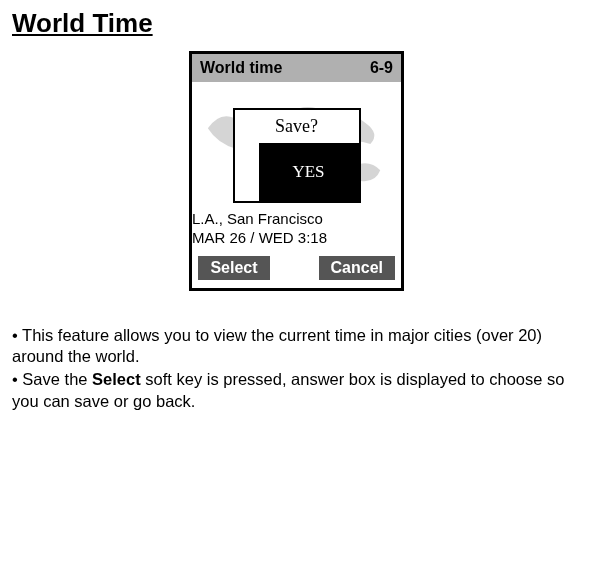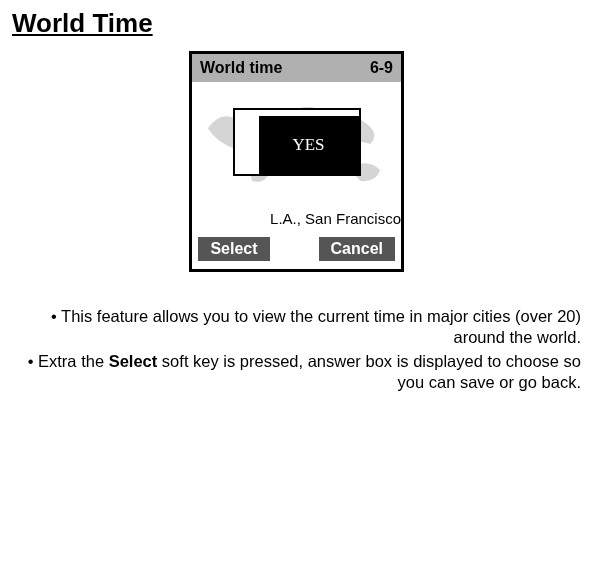--- a/index.html
+++ b/index.html
@@ -69,21 +69,21 @@
     flex: 1;
     background: #000;
     color: #fff;
     font-family: "Times New Roman", serif;
     font-size: 17px;
     padding: 3px 0;
     border-right: 1px solid #fff;
   }
   .dialog-btn:last-child { border-right: none; }
   .city-info {
-    text-align: right;
+    text-align: left;
     font-size: 15px;
     margin: 8px 0 4px 0;
     line-height: 1.25;
   }
   .softkeys {
     display: flex;
     justify-content: space-between;
     padding: 4px 6px 8px 6px;
   }
   .softkey {
@@ -92,21 +92,21 @@
     font-weight: bold;
     font-size: 16px;
     padding: 3px 12px;
     min-width: 72px;
     text-align: center;
   }
   .body-text {
     font-size: 16.5px;
     line-height: 1.3;
   }
-  .body-text p { margin-bottom: 2px; text-align: right; }
+  .body-text p { margin-bottom: 2px; }
   .inline-bold { font-weight: bold; }
 </style>
 </head>
 <body>
 
 <h1 class="page-title">World Time</h1>
 
 <div class="phone-screen">
   <div class="screen-header">
     <span>World time</span>
@@ -117,34 +117,36 @@
     <svg class="map-bg" viewBox="0 0 200 110" preserveAspectRatio="none">
       <rect x="0" y="0" width="200" height="110" fill="#fff"></rect>
       <path d="M10,40 Q25,20 45,35 Q60,50 40,60 Q20,55 10,40 Z" fill="#888"></path>
       <path d="M55,65 Q70,55 75,75 Q70,95 55,90 Q50,75 55,65 Z" fill="#888"></path>
       <path d="M95,25 Q110,15 130,25 Q150,20 170,35 Q185,45 175,55 Q160,50 145,55 Q130,45 110,50 Q95,40 95,25 Z" fill="#888"></path>
       <path d="M100,55 Q115,50 120,70 Q110,90 100,80 Q95,65 100,55 Z" fill="#888"></path>
       <path d="M160,75 Q175,70 185,80 Q180,92 165,90 Q155,82 160,75 Z" fill="#888"></path>
     </svg>
 
     <div class="dialog">
+      <div class="dialog-title">Save?</div>
       <div class="dialog-buttons">
         <div class="dialog-btn">YES</div>
       </div>
     </div>
   </div>
 
   <div class="city-info">
     <div>L.A., San Francisco</div>
+    <div>MAR 26 / WED   3:18</div>
   </div>
 
   <div class="softkeys">
     <div class="softkey">Select</div>
     <div class="softkey">Cancel</div>
   </div>
 </div>
 
 <div class="body-text">
   <p>• This feature allows you to view the current time in major cities (over 20) around the world.</p>
   <p>
-    <span>• Extra the </span><span class="inline-bold">Select</span><span> soft key is pressed, answer box is displayed to choose so you can save or go back.</span>
+    <span>• Save the </span><span class="inline-bold">Select</span><span> soft key is pressed, answer box is displayed to choose so you can save or go back.</span>
   </p>
 </div>
 
 </body></html>

